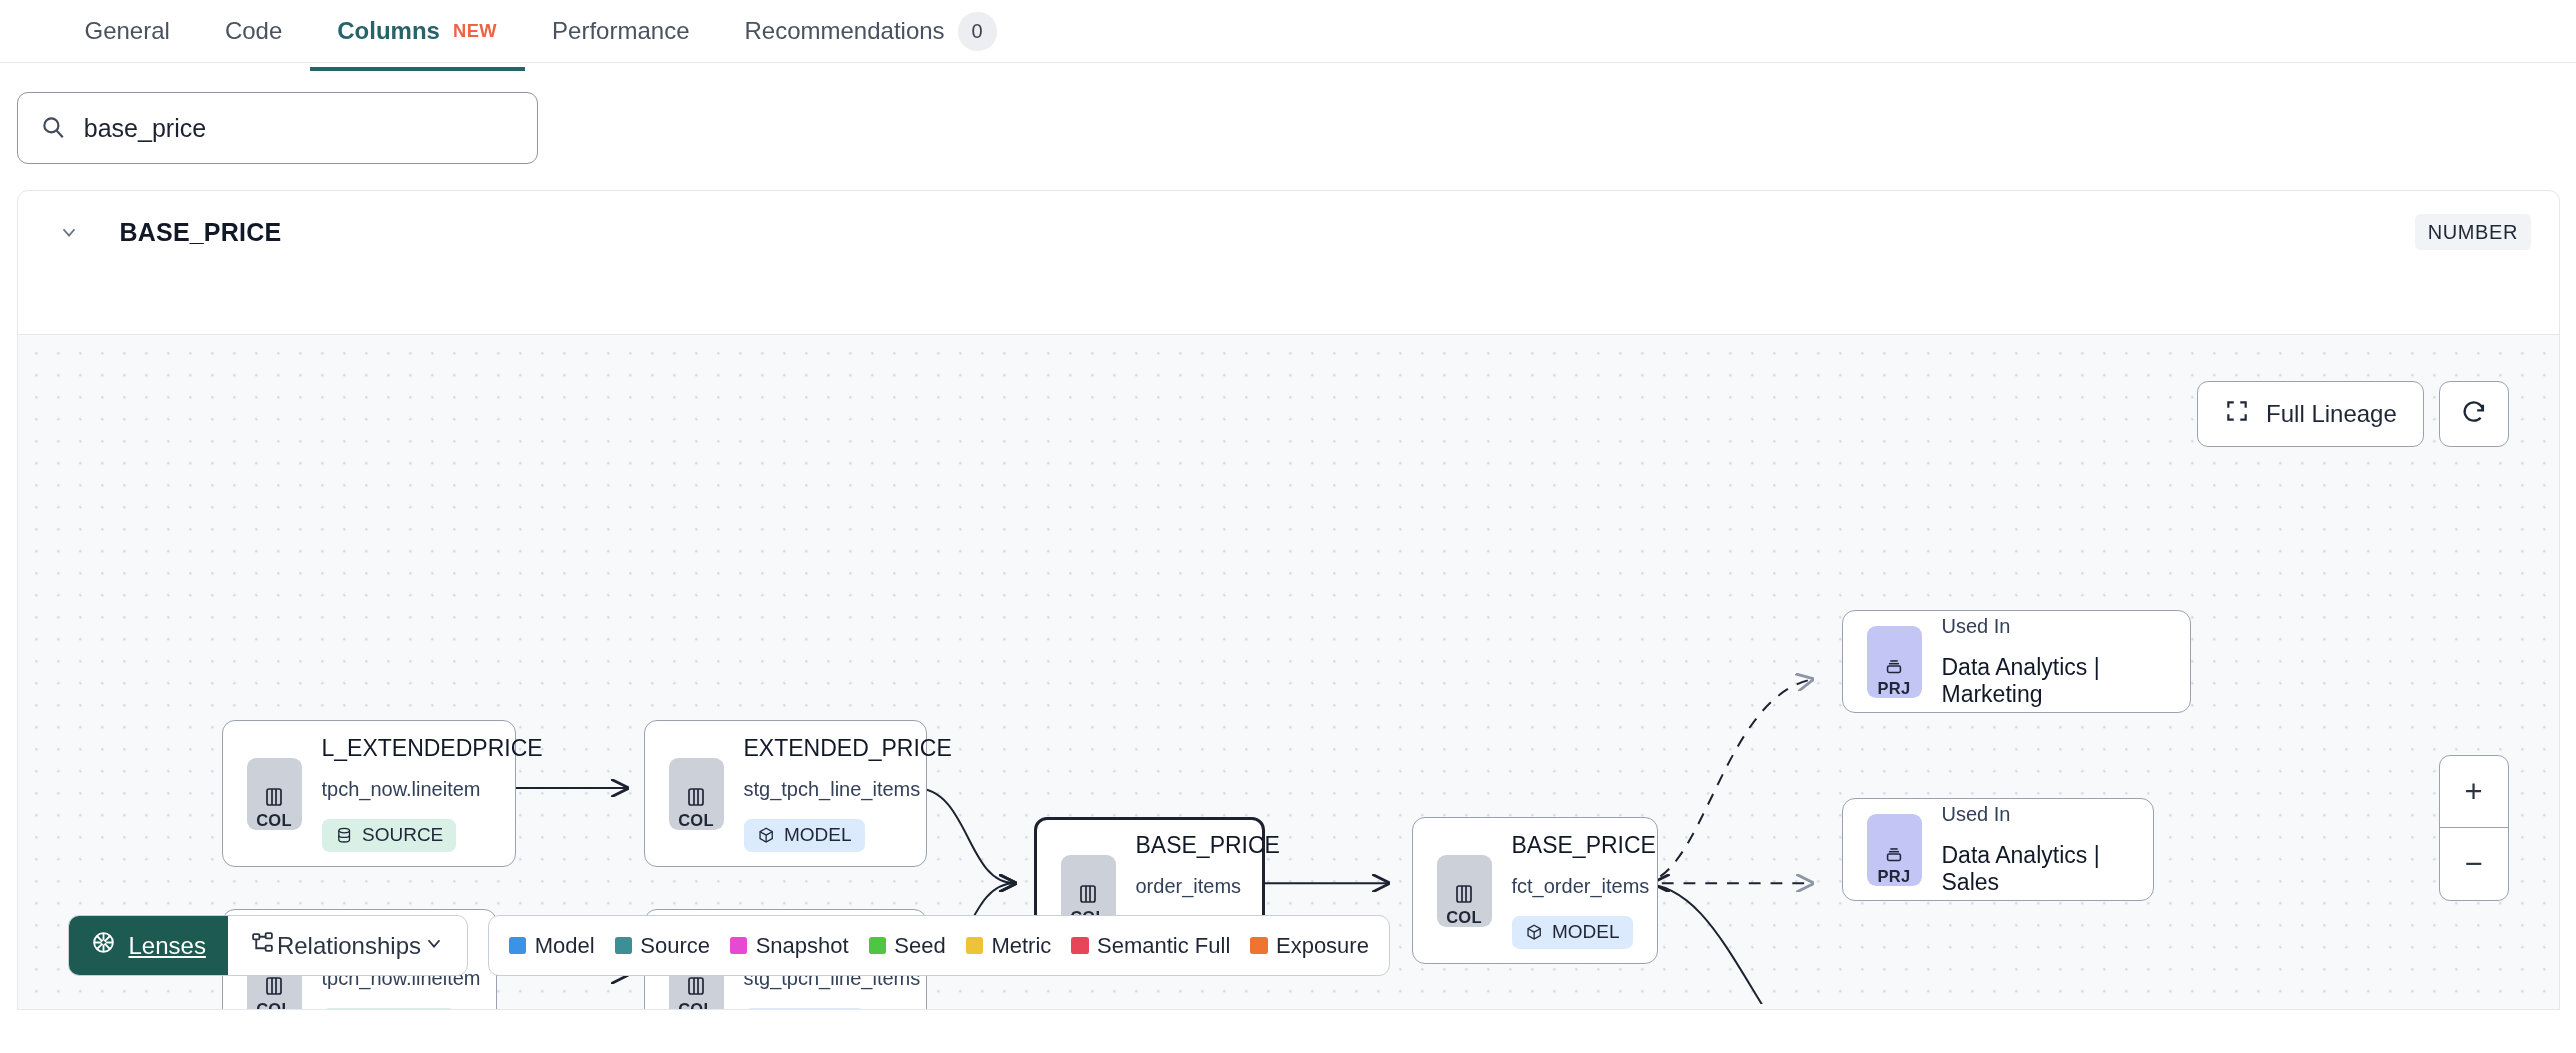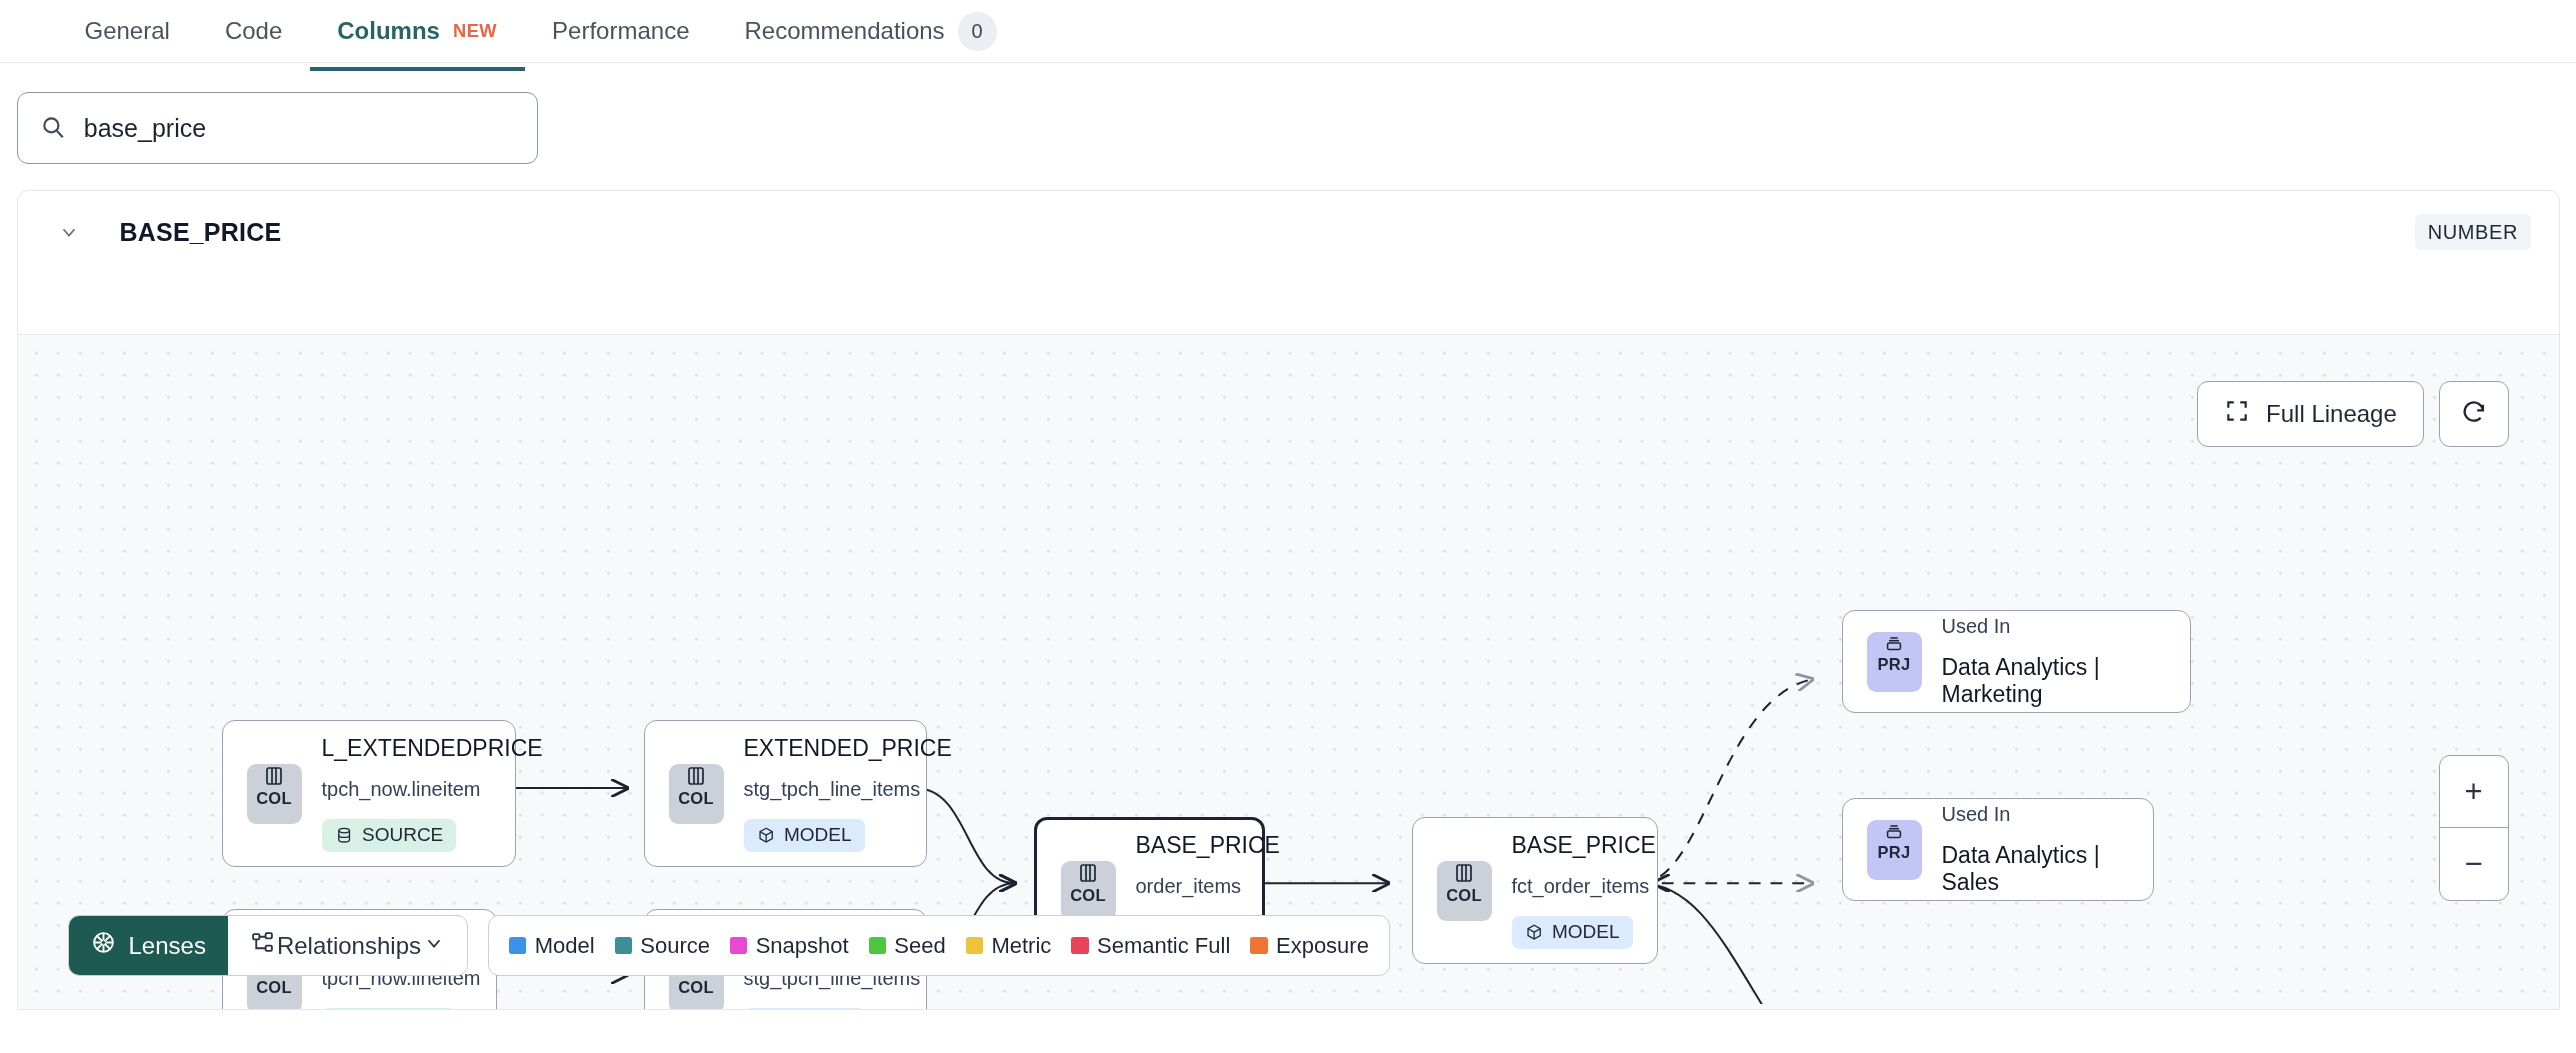--- a/index.html
+++ b/index.html
@@ -146,27 +146,27 @@
     border-radius: 13px;
     display: flex;
     align-items: center;
     gap: 20px;
     padding: 0 24px;
     cursor: pointer;
   }
   .node.selected { border: 3.7px solid #1c2230; }
   .node .typebox {
     flex: 0 0 auto;
-    width: 55px; height: 60px;
+    width: 55px; height: 72px;
     border-radius: 9.2px;
     background: #ccd0d9;
     display: flex;
     flex-direction: column;
     align-items: center;
-    justify-content: flex-start;
+    justify-content: flex-end;
     gap: 1.8px;
     color: #1f2737;
   }
   .node .typebox.prj { background: #c3c6f5; }
   .node .typebox .tlabel { font-size: 16.5px; font-weight: bold; letter-spacing: 0.3px; }
   .node .body { display: flex; flex-direction: column; gap: 16px; }
   .node .title { font-size: 23px; color: #111827; }
   .node .sub { font-size: 20px; color: #33405a; }
   .badge {
     align-self: flex-start;
@@ -241,20 +241,21 @@
     background: #fff;
     height: 61px;
   }
   .lenses {
     display: flex; align-items: center; gap: 13px;
     background: #1d5a52;
     color: #fff;
     padding: 0 22px;
     font-size: 24px;
     cursor: pointer;
+    text-decoration: underline;
   }
   .relationships {
     display: flex; align-items: center; gap: 2px;
     padding: 0 22px;
     font-size: 24px;
     color: #2b3443;
     cursor: pointer;
   }
   .legend {
     display: flex; align-items: center; gap: 20px;

